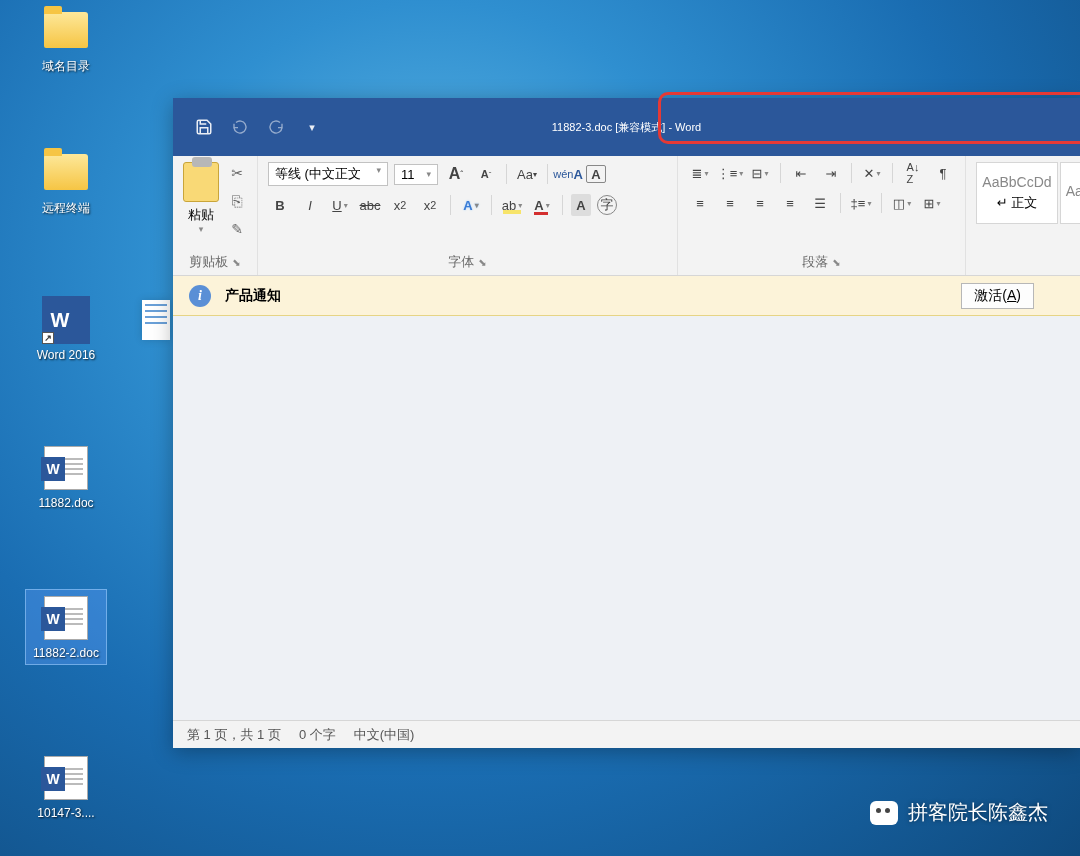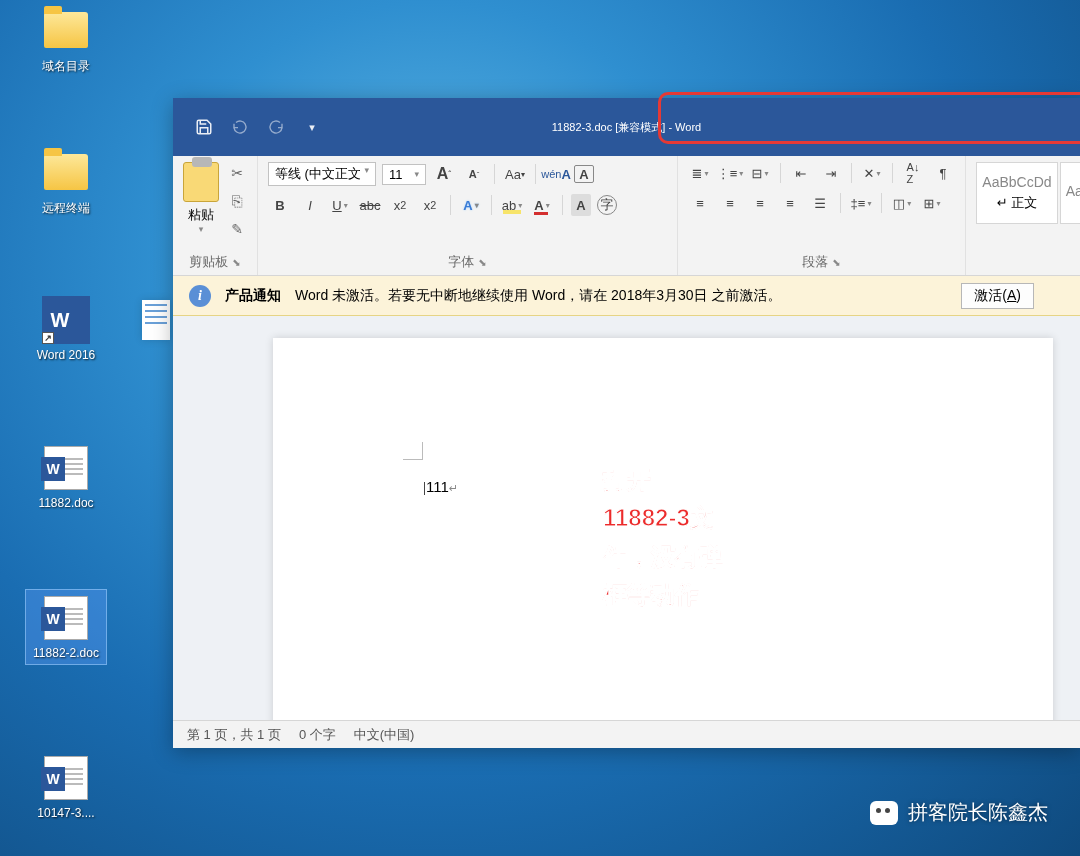--- a/index.html
+++ b/index.html
@@ -36,21 +36,21 @@
 .launcher { font-size:10px; color:#888; }
 .clipboard-body { display:flex; gap:8px; align-items:flex-start; flex:1; }
 .paste-big { display:flex; flex-direction:column; align-items:center; cursor:pointer; }
 .paste-big .pic { width:36px; height:40px; background:#f9d976; border:1px solid #c9a53a; border-radius:3px; position:relative; }
 .paste-big .pic::after { content:''; position:absolute; top:-6px; left:8px; width:20px; height:10px; background:#b7b7b7; border-radius:3px; }
 .paste-big .lbl { font-size:13px; margin-top:4px; }
 .clip-small { display:flex; flex-direction:column; gap:10px; padding-top:2px; }
 .clip-small div { width:20px; height:18px; cursor:pointer; display:flex; align-items:center; justify-content:center; color:#666; font-size:14px; }
 .font-body { flex:1; display:flex; flex-direction:column; gap:8px; }
 .font-row { display:flex; align-items:center; gap:6px; }
-.font-name { border:1px solid #c2c2c2; background:#fff; padding:2px 6px; font-size:13px; width:108px; display:flex; justify-content:space-between; align-items:flex-start; }
+.font-name { border:1px solid #c2c2c2; background:#fff; padding:2px 6px; font-size:13px; width:120px; display:flex; justify-content:space-between; align-items:flex-start; }
 .font-size { border:1px solid #c2c2c2; background:#fff; padding:2px 6px; font-size:13px; width:44px; display:flex; justify-content:space-between; align-items:center; }
 .ribbon-btn { width:24px; height:22px; display:flex; align-items:center; justify-content:center; font-size:13px; cursor:pointer; color:#444; border-radius:2px; }
 .ribbon-btn.dd::after { content:'▾'; font-size:8px; margin-left:2px; color:#888; }
 .sep { width:1px; height:20px; background:#d6d6d6; margin:0 2px; }
 .A-large { font-size:16px; font-weight:bold; } .A-small { font-size:11px; font-weight:bold; }
 .highlight-ico { background:linear-gradient(#f7e46a,#f7e46a); width:18px; height:4px; position:absolute; bottom:2px; }
 .para-body { flex:1; display:flex; flex-direction:column; gap:8px; }
 .styles-body { display:flex; gap:2px; flex:1; align-items:flex-start; }
 .style-box { width:82px; height:62px; border:1px solid #d6d6d6; background:#fff; display:flex; flex-direction:column; align-items:center; justify-content:center; cursor:pointer; font-size:13px; }
 .style-box .preview { color:#888; font-size:14px; margin-bottom:4px; }
@@ -301,35 +301,24 @@
         <div class="style-box style-cut">
           <div class="preview">AaE</div>
         </div>
       </div>
     </div>
   </div>
 
   <div class="notice-bar">
     <div class="info-ico">i</div>
     <b>产品通知</b>
-    <span>Word 未激活。若要无中断地继续使用 Word，请在 2018年3月30日 之前激活。</span>
     <button class="activate-btn"><span>激活</span>(<u>A</u>)</button>
   </div>
 
   <div class="doc-area">
-    <div class="page">
-      <div style="position:absolute;left:130px;top:104px;width:20px;height:18px;border-right:1px solid #bbb;border-bottom:1px solid #bbb"></div>
-      <div class="content">|<span>111</span><span style="font-size:11px;color:#888">↵</span></div>
-    </div>
-    <div class="annotation" style="left:430px;top:145px">
-      <div>打开</div>
-      <div>11882-3文</div>
-      <div>件，没有弹</div>
-      <div>框等动作</div>
-    </div>
   </div>
 
   <div class="statusbar">
     <span>第 1 页，共 1 页</span>
     <span>0 个字</span>
     <span>中文(中国)</span>
   </div>
 </div>
 
 <div class="watermark">

